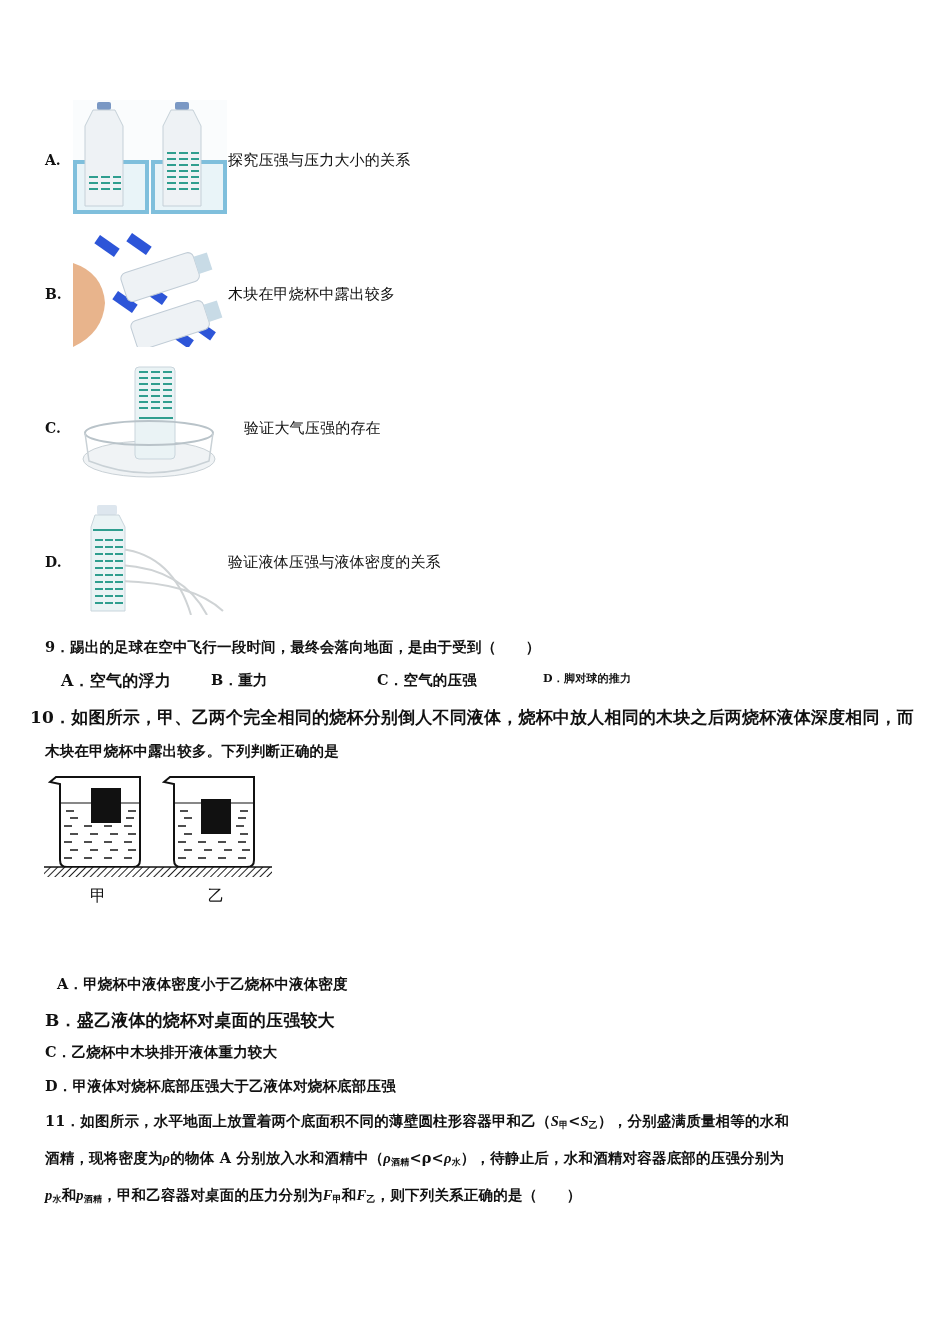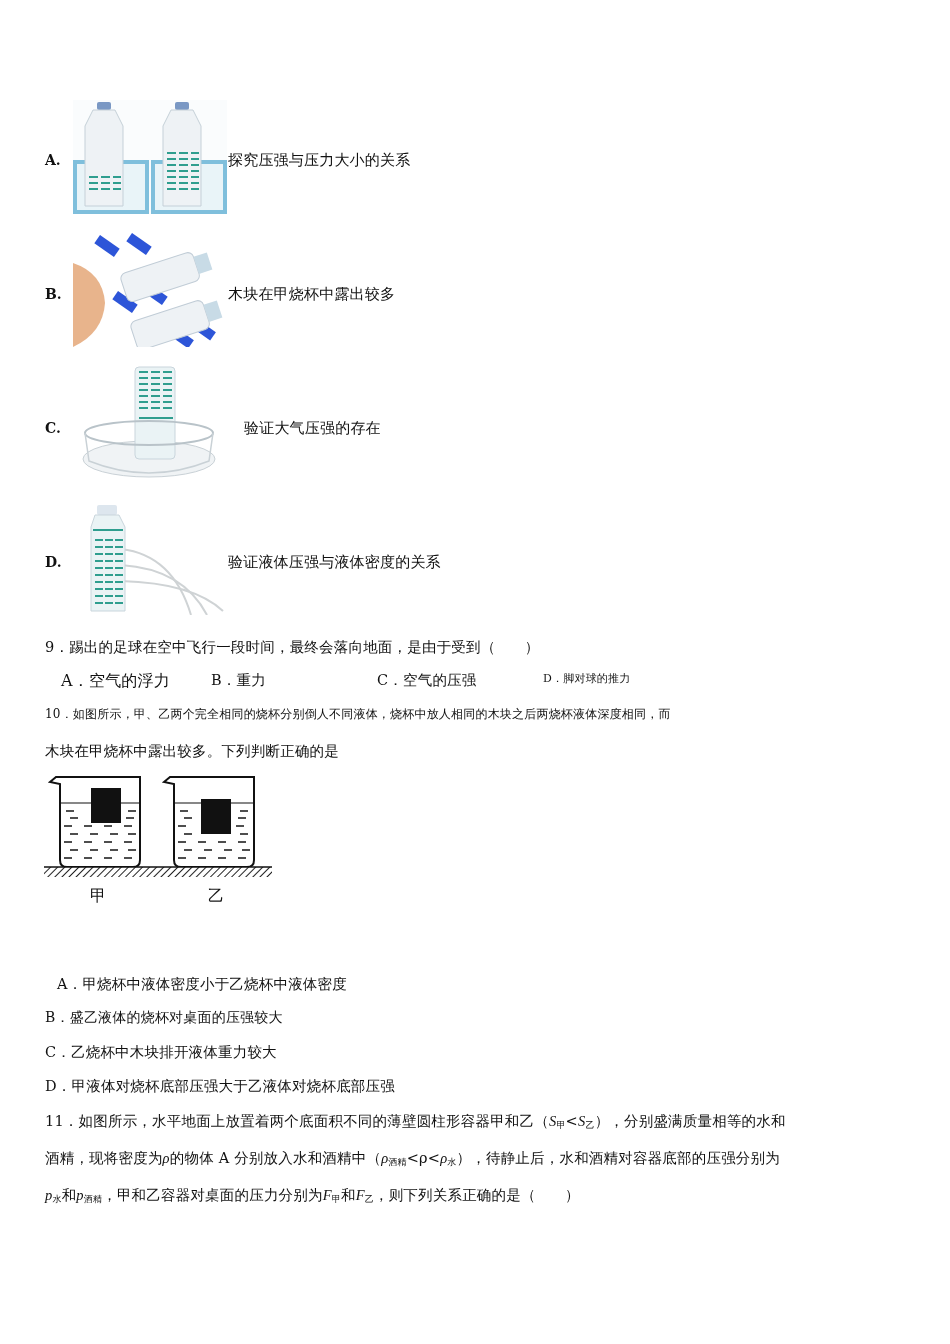--- a/index.html
+++ b/index.html
@@ -2,21 +2,21 @@
 <html><head>
 <meta charset="utf-8">
 <style>
   html, body { margin: 0; padding: 0; background: #ffffff; }
   body {
     width: 950px; height: 1344px; position: relative; overflow: hidden;
     font-family: "DejaVu Serif", "Liberation Serif", serif;
     color: #111111; font-size: 15px;
   }
   .abs { position: absolute; }
-  .bold { font-weight: normal; }
+  .bold { font-weight: bold; }
   .opt-label { font-weight: bold; font-size: 14px; }
   .line { white-space: nowrap; font-size: 15px; letter-spacing: 0.2px; }
   .it { font-style: italic; font-family: "Liberation Serif", serif; }
   .sub { font-size: 9px; vertical-align: -2px; }
   .pic { position: absolute; background: #fafcfd; }
   .pic svg { display: block; }
 </style>
 </head>
 <body>
 
@@ -189,21 +189,21 @@
   </div>
   <div class="abs line bold" style="left:377px;top:671px;font-size:14.5px;">
     <span>C．</span><span>空气的压强</span>
   </div>
   <div class="abs line bold" style="left:543px;top:671px;font-size:11px;">
     <span>D．</span><span>脚对球的推力</span>
   </div>
 </div>
 
 <div>
-  <span class="abs line bold" style="left:45px;top:706px;font-size:12px;text-align:right;">10．如图所示，甲、乙两个完全相同的烧杯分别倒人不同液体，烧杯中放人相同的木块之后两烧杯液体深度相同，而</span>
+  <span class="abs line bold" style="left:30px;top:706px;font-size:17px;text-align:right;">10．如图所示，甲、乙两个完全相同的烧杯分别倒人不同液体，烧杯中放人相同的木块之后两烧杯液体深度相同，而</span>
   <span class="abs line bold" style="left:45px;top:742px;font-size:14.5px;">木块在甲烧杯中露出较多。下列判断正确的是</span>
 
   <div class="abs" style="left:44px;top:774px;width:230px;height:140px;">
     <svg width="230" height="104" viewBox="0 0 230 104">
       <defs>
         <pattern id="hatch" width="5" height="5" patternUnits="userSpaceOnUse" patternTransform="rotate(45)">
           <rect width="5" height="5" fill="#ffffff"></rect>
           <line x1="0" y1="0" x2="0" y2="5" stroke="#222" stroke-width="2"></line>
         </pattern>
       </defs>
@@ -267,21 +267,21 @@
       <rect x="0" y="93" width="228" height="10" fill="url(#hatch)"></rect>
       <line x1="0" y1="93" x2="228" y2="93" stroke="#111" stroke-width="1.5"></line>
     </svg>
     <span class="abs" style="left:46px;top:112px;font-family:'DejaVu Sans',sans-serif;font-size:16px;">甲</span>
     <span class="abs" style="left:164px;top:112px;font-family:'DejaVu Sans',sans-serif;font-size:16px;">乙</span>
   </div>
 
   <div class="abs line bold" style="left:45px;top:975px;font-size:14.5px;margin-left:12px;">
     <span>A．</span><span>甲烧杯中液体密度小于乙烧杯中液体密度</span>
   </div>
-  <div class="abs line bold" style="left:45px;top:1009px;font-size:14px;">
+  <div class="abs line bold" style="left:45px;top:1009px;font-size:17px;">
     <span>B．</span><span>盛乙液体的烧杯对桌面的压强较大</span>
   </div>
   <div class="abs line bold" style="left:45px;top:1043px;font-size:14.5px;">
     <span>C．</span><span>乙烧杯中木块排开液体重力较大</span>
   </div>
   <div class="abs line bold" style="left:45px;top:1077px;font-size:14.5px;">
     <span>D．</span><span>甲液体对烧杯底部压强大于乙液体对烧杯底部压强</span>
   </div>
 </div>
 

